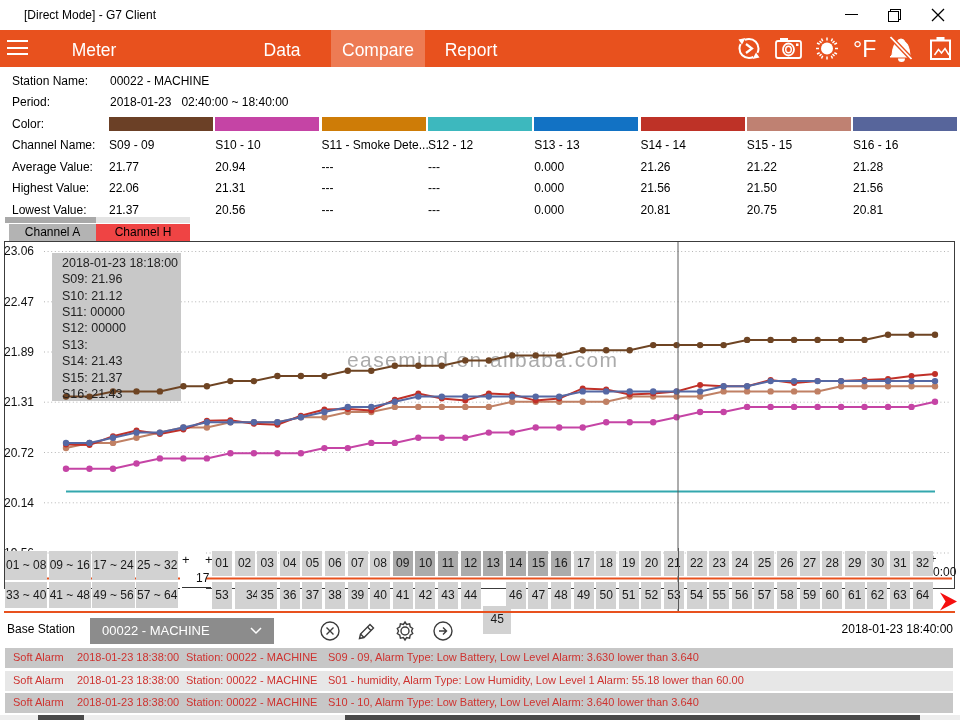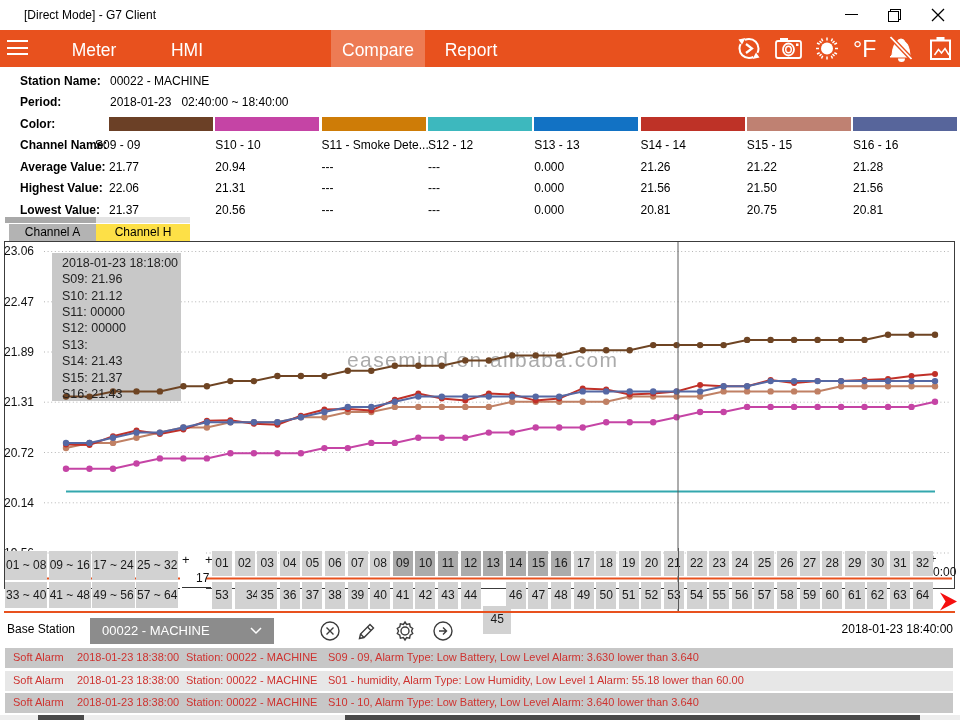--- a/index.html
+++ b/index.html
@@ -1,17 +1,17 @@
 <!DOCTYPE html>
 <html><head><meta charset="utf-8">
 <style>
 html,body{margin:0;padding:0;width:960px;height:720px;overflow:hidden;background:#fff;
  font-family:"Liberation Sans",sans-serif;}
 #app{position:relative;width:960px;height:720px;}
-.tl{position:absolute;left:20px;font-size:12px;color:#000;font-weight:bold;}
+.tl{position:absolute;left:12px;font-size:12px;color:#000;}
 .tv{position:absolute;font-size:12px;color:#000;white-space:nowrap;}
 .ylab{position:absolute;right:920px;width:36px;text-align:left;font-size:12px;color:#111;}
 .cell{position:absolute;background:#D2D2D2;color:#1a1a1a;font-size:12px;text-align:center;white-space:nowrap;overflow:hidden;}
 .cell.hl{background:#ABABAB;}
 .alarm{position:absolute;left:5px;width:948px;height:20px;}
 .alarm span{position:absolute;top:3px;font-size:11px;color:#CE3330;white-space:nowrap;}
 .mi{position:absolute;top:0;height:37px;line-height:40px;color:#fff;font-size:17.5px;text-align:center;}
 </style></head>
 <body>
 <div id="app">
@@ -27,21 +27,21 @@
 </div>
 
 <div style="position:absolute;left:0;top:30px;width:960px;height:37px;background:#E8511E">
  <div style="position:absolute;left:331px;top:0;width:94px;height:37px;background:#ED7B54"></div>
  <div style="position:absolute;left:7px;top:10px;width:21px;height:17px">
   <div style="position:absolute;top:0;width:21px;height:2px;background:#fff"></div>
   <div style="position:absolute;top:6.5px;width:21px;height:2px;background:#fff"></div>
   <div style="position:absolute;top:13px;width:21px;height:2px;background:#fff"></div>
  </div>
  <div class="mi" style="left:54px;width:80px">Meter</div>
- <div class="mi" style="left:147px;width:80px">HMI</div>
+ <div class="mi" style="left:242px;width:80px">Data</div>
  <div class="mi" style="left:331px;width:94px">Compare</div>
  <div class="mi" style="left:431px;width:80px">Report</div>
 
 <svg width="220" height="37" viewBox="0 0 220 37" style="position:absolute;right:5px;top:0">
  <g stroke="#fff" fill="none" stroke-width="2">
 
   <circle cx="14" cy="18.5" r="9.5" stroke-dasharray="23.95 5.9" stroke-dashoffset="19.45"></circle>
   <path d="M11 14 L17 18.5 L11 23" stroke-width="2.2"></path>
  </g>
  <polygon points="3.5,9.5 10.5,8 7,14.5" fill="#fff"></polygon>
@@ -102,21 +102,21 @@
 <div class="tl" style="top:117px">Color:</div>
 <div style="position:absolute;left:109.0px;top:117px;width:104px;height:14px;background:#6B4026"></div>
     <div style="position:absolute;left:215.3px;top:117px;width:104px;height:14px;background:#C544A5"></div>
     <div style="position:absolute;left:321.6px;top:117px;width:104px;height:14px;background:#CE7C07"></div>
     <div style="position:absolute;left:427.9px;top:117px;width:104px;height:14px;background:#3DB8BE"></div>
     <div style="position:absolute;left:534.2px;top:117px;width:104px;height:14px;background:#1272C4"></div>
     <div style="position:absolute;left:640.5px;top:117px;width:104px;height:14px;background:#BE3227"></div>
     <div style="position:absolute;left:746.8px;top:117px;width:104px;height:14px;background:#BF8172"></div>
     <div style="position:absolute;left:853.1px;top:117px;width:104px;height:14px;background:#57659B"></div>
 <div class="tl" style="top:138px">Channel Name:</div>
-    <div class="tv" style="left:95px;top:138px">S09 - 09</div>
+    <div class="tv" style="left:109.0px;top:138px">S09 - 09</div>
     <div class="tv" style="left:215.3px;top:138px">S10 - 10</div>
     <div class="tv" style="left:321.6px;top:138px">S11 - Smoke Dete...</div>
     <div class="tv" style="left:427.9px;top:138px">S12 - 12</div>
     <div class="tv" style="left:534.2px;top:138px">S13 - 13</div>
     <div class="tv" style="left:640.5px;top:138px">S14 - 14</div>
     <div class="tv" style="left:746.8px;top:138px">S15 - 15</div>
     <div class="tv" style="left:853.1px;top:138px">S16 - 16</div>
 <div class="tl" style="top:160px">Average Value:</div>
     <div class="tv" style="left:109.0px;top:160px">21.77</div>
     <div class="tv" style="left:215.3px;top:160px">20.94</div>
@@ -141,21 +141,21 @@
     <div class="tv" style="left:321.6px;top:203px">---</div>
     <div class="tv" style="left:427.9px;top:203px">---</div>
     <div class="tv" style="left:534.2px;top:203px">0.000</div>
     <div class="tv" style="left:640.5px;top:203px">20.81</div>
     <div class="tv" style="left:746.8px;top:203px">20.75</div>
     <div class="tv" style="left:853.1px;top:203px">20.81</div>
 <div style="position:absolute;left:5px;top:217px;width:185px;height:6px;background:#E4E4E4"></div>
 <div style="position:absolute;left:5px;top:217px;width:91px;height:6px;background:#A9A9A9"></div>
 
 <div style="position:absolute;left:9px;top:224px;width:87px;height:17px;background:#B3B3B3;font-size:12px;text-align:center;line-height:17px">Channel A</div>
-<div style="position:absolute;left:96px;top:224px;width:94px;height:17px;background:#fde047;font-size:12px;text-align:center;line-height:17px">Channel H</div>
+<div style="position:absolute;left:96px;top:224px;width:94px;height:17px;background:#ef4444;font-size:12px;text-align:center;line-height:17px">Channel H</div>
 
 <div style="position:absolute;left:4px;top:241px;width:949px;height:346px;border:1px solid #3C3C3C;background:#fff"></div>
 <svg width="960" height="720" viewBox="0 0 960 720" style="position:absolute;left:0;top:0;pointer-events:none">
 <line x1="44" y1="251.5" x2="950" y2="251.5" stroke="#B5B5B5" stroke-width="1" stroke-dasharray="1,2.6"></line>
 <line x1="44" y1="301.8" x2="950" y2="301.8" stroke="#B5B5B5" stroke-width="1" stroke-dasharray="1,2.6"></line>
 <line x1="44" y1="352.0" x2="950" y2="352.0" stroke="#B5B5B5" stroke-width="1" stroke-dasharray="1,2.6"></line>
 <line x1="44" y1="402.2" x2="950" y2="402.2" stroke="#B5B5B5" stroke-width="1" stroke-dasharray="1,2.6"></line>
 <line x1="44" y1="452.5" x2="950" y2="452.5" stroke="#B5B5B5" stroke-width="1" stroke-dasharray="1,2.6"></line>
 <line x1="44" y1="502.8" x2="950" y2="502.8" stroke="#B5B5B5" stroke-width="1" stroke-dasharray="1,2.6"></line>
 <line x1="44" y1="553.0" x2="950" y2="553.0" stroke="#B5B5B5" stroke-width="1" stroke-dasharray="1,2.6"></line>

